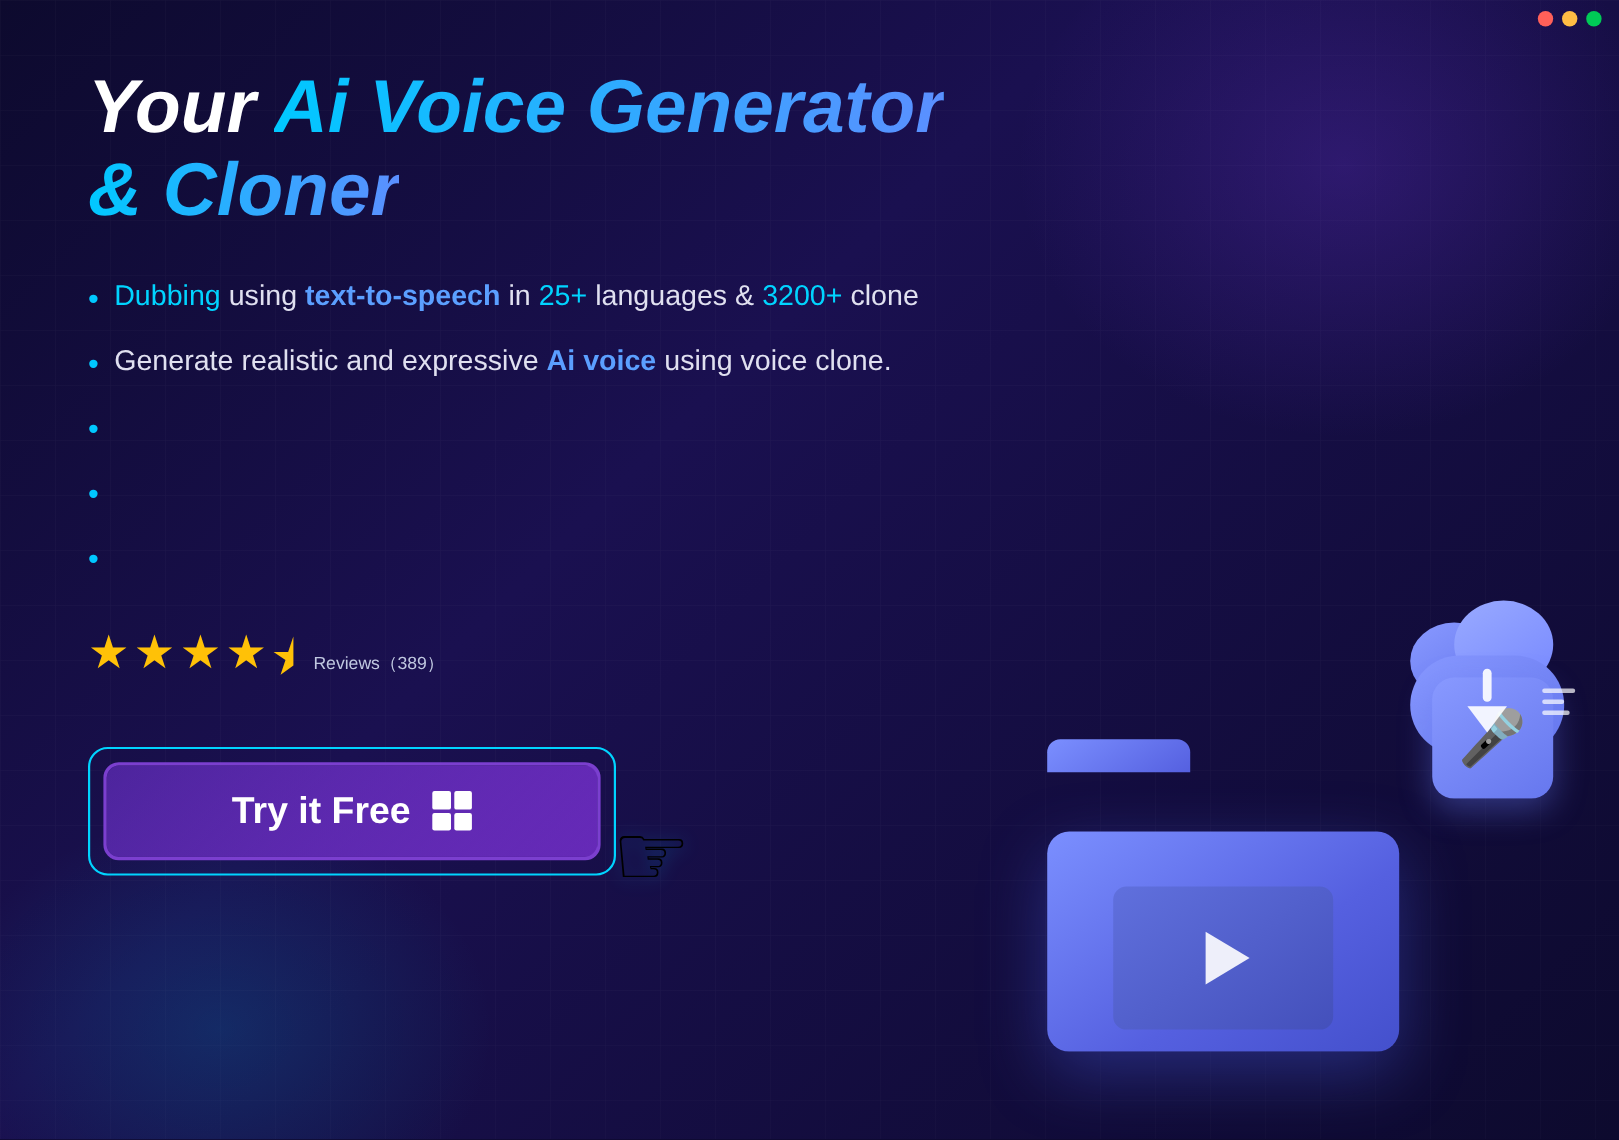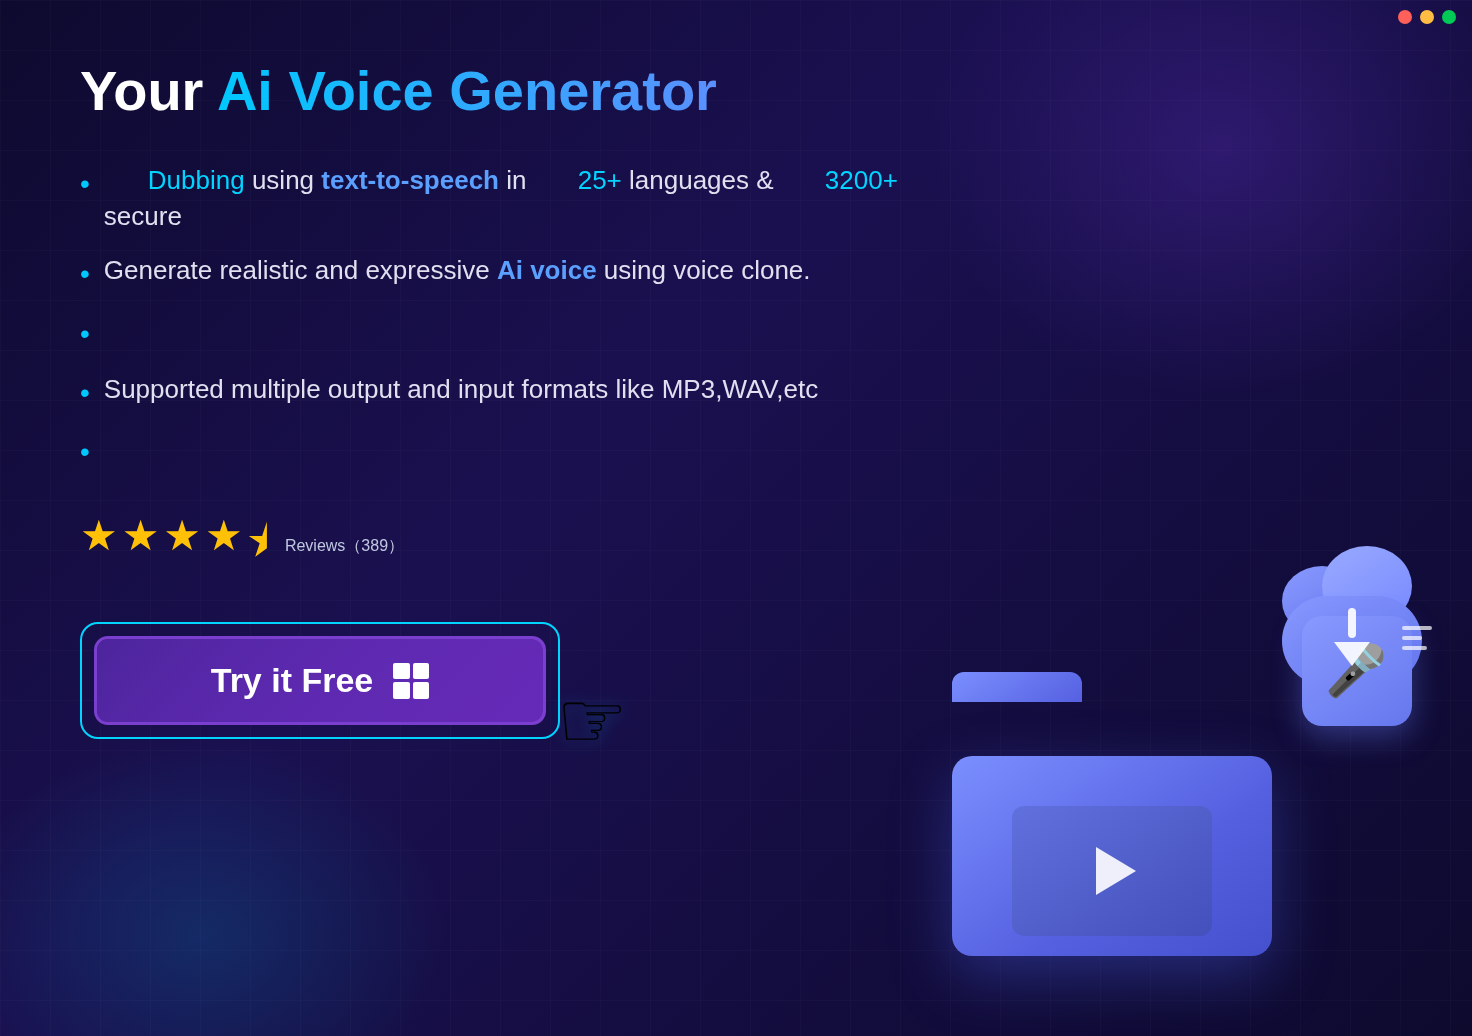--- a/index.html
+++ b/index.html
@@ -42,25 +42,26 @@
       pointer-events: none;
     }
 
     .content-left {
       position: relative;
       z-index: 2;
       max-width: 850px;
     }
 
     .headline {
-      font-size: 56px;
+      font-size: 68px;
       font-weight: 900;
       line-height: 1.1;
       margin-bottom: 40px;
       color: #ffffff;
+      font-style: italic;
     }
 
     .headline-white {
       color: #ffffff;
     }
 
     .headline-blue {
       background: linear-gradient(90deg, #00c8ff, #5b8fff);
       -webkit-background-clip: text;
       -webkit-text-fill-color: transparent;
@@ -84,21 +85,20 @@
 
     .bullet {
       color: #00c8ff;
       font-size: 28px;
       flex-shrink: 0;
       margin-top: 2px;
     }
 
     .highlight-cyan {
       color: #00d4ff;
-      margin-left: 44px;
     }
 
     .highlight-blue {
       color: #5b9fff;
       font-weight: bold;
     }
 
     .reviews-section {
       display: flex;
       align-items: center;
@@ -408,51 +408,51 @@
     <div class="win-btn win-btn-close"></div>
     <div class="win-btn win-btn-minimize"></div>
     <div class="win-btn win-btn-maximize"></div>
   </div>
 
   <div class="content-left">
 
     
     <h1 class="headline">
       <span class="headline-white">Your </span><span class="headline-blue">Ai Voice Generator</span><br>
+      <span class="headline-blue">&amp; Cloner</span>
     </h1>
 
     
     <ul class="features-list">
       <li>
         <span class="bullet">•</span>
         <span>
           <span class="highlight-cyan">Dubbing</span>
           <span> using </span>
           <span class="highlight-blue">text-to-speech</span>
           <span> in </span>
           <span class="highlight-cyan">25+</span>
           <span> languages &amp; </span>
           <span class="highlight-cyan">3200+</span>
-          <span> secure</span>
+          <span> clone</span>
         </span>
       </li>
       <li>
         <span class="bullet">•</span>
         <span>
           <span>Generate realistic and expressive </span>
           <span class="highlight-blue">Ai voice</span>
           <span> using voice clone.</span>
         </span>
       </li>
       <li>
         <span class="bullet">•</span>
       </li>
       <li>
         <span class="bullet">•</span>
-        <span>Supported multiple output and input formats like MP3,WAV,etc</span>
       </li>
       <li>
         <span class="bullet">•</span>
       </li>
     </ul>
 
     
     <div class="reviews-section">
       <div class="stars">
         <span class="star star-full">★</span>

